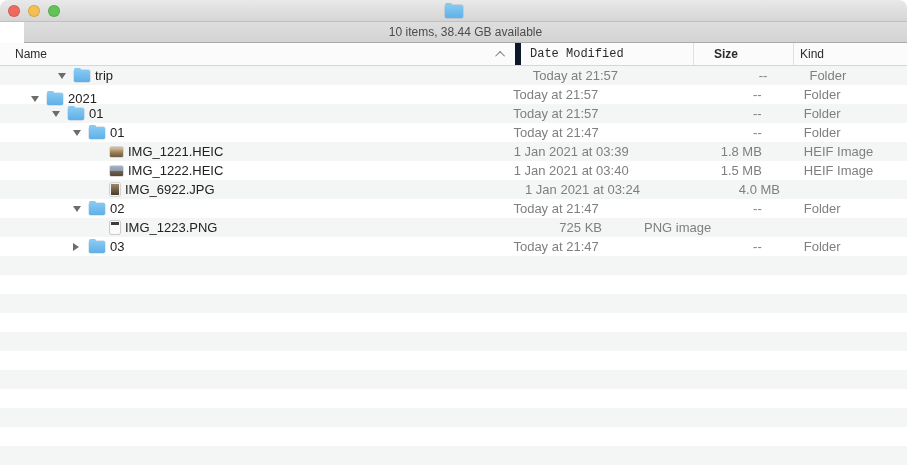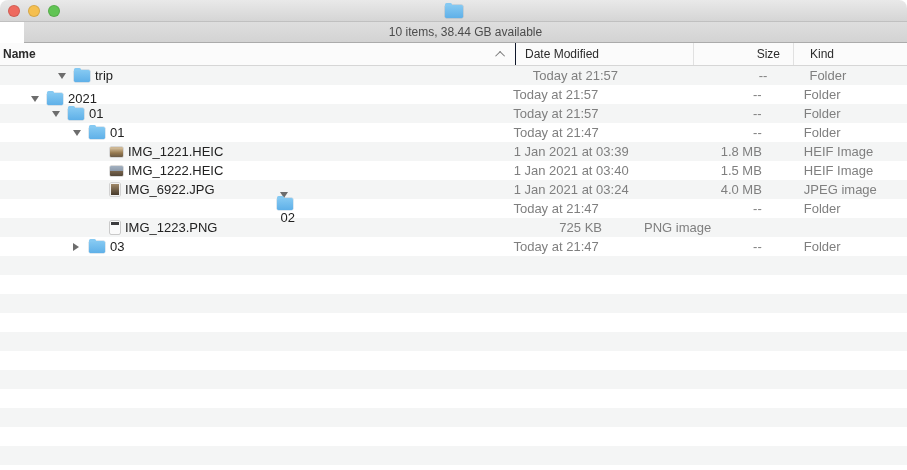--- a/index.html
+++ b/index.html
@@ -59,24 +59,24 @@
 
   
   .listheader {
     height: 23px;
     background: var(--header-bg, #fbfbfb);
     border-bottom: 1px solid #d6d6d6;
     display: flex; align-items: stretch;
     font-size: 12px; color: #2b2b2b;
   }
   .hcell { display: flex; align-items: center; cursor: default; }
-  .hcell-name { width: 515px; padding-left: 3px; font-weight: bold; }
-  .hcell-date { width: 178px; padding-left: 9px; border-left: 1px solid #0f172a; }
-  .hcell-size { width: 100px;  padding-right: 13px; border-left: 1px solid #e1e1e1; justify-content: flex-end; padding-left: 14px; }
-  .hcell-kind { width: 114px; padding-left: 16px; border-left: 1px solid #e1e1e1; }
+  .hcell-name { width: 515px; padding-left: 15px; }
+  .hcell-date { width: 178px; padding-left: 9px; border-left: 6px solid #0f172a; font-family: Liberation Mono, monospace; }
+  .hcell-size { width: 100px;  padding-right: 13px; border-left: 1px solid #e1e1e1; justify-content: flex-start; padding-left: 20px; font-weight: bold; }
+  .hcell-kind { width: 114px; padding-left: 6px; border-left: 1px solid #e1e1e1; }
   .sort-chevron {
     margin-left: auto; margin-right: 10px;
     width: 7px; height: 7px;
     border-left: 1.5px solid #7a7a7a; border-top: 1.5px solid #7a7a7a;
     transform: rotate(45deg) translateY(2px);
   }
 
   
   .rows { position: relative; }
   .row {
@@ -245,24 +245,23 @@
       <span class="disclosure">
         <span class="tri" style="visibility: hidden;"></span>
       </span>
       <span class="icon-wrap">
         <span class="glyph thumb photo-portrait-dark"></span>
       </span>
       <span class="name-label">IMG_6922.JPG</span>
     </div>
     <div class="cell-date secondary">1 Jan 2021 at 03:24</div>
     <div class="cell-size secondary">4.0 MB</div>
-    <div class="cell-kind secondary">JPEG image</div>
-  </div>
-      <div class="row">
-    <div class="cell-name" style="padding-left: 72px; flex-direction: column;">
+  </div>
+      <div class="row">
+    <div class="cell-name" style="padding-left: 72px;">
       <span class="disclosure">
         <span class="tri expanded"></span>
       </span>
       <span class="icon-wrap">
         <span class="glyph folder-ic"></span>
       </span>
       <span class="name-label">02</span>
     </div>
     <div class="cell-date secondary">Today at 21:47</div>
     <div class="cell-size secondary">--</div>

